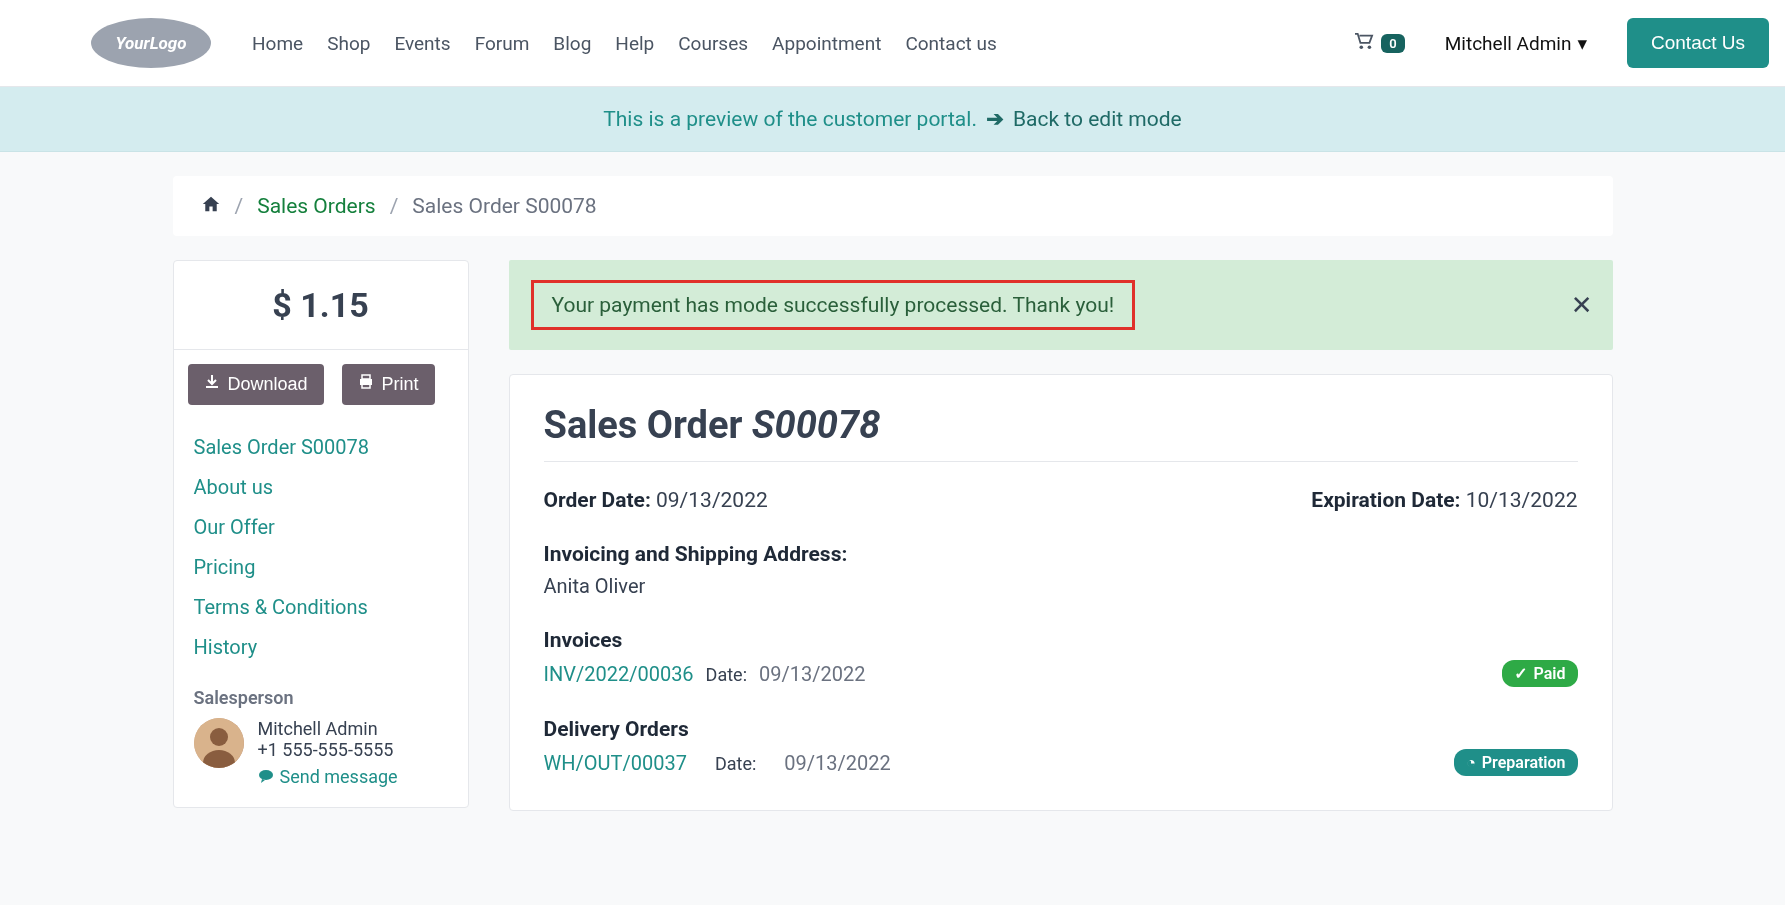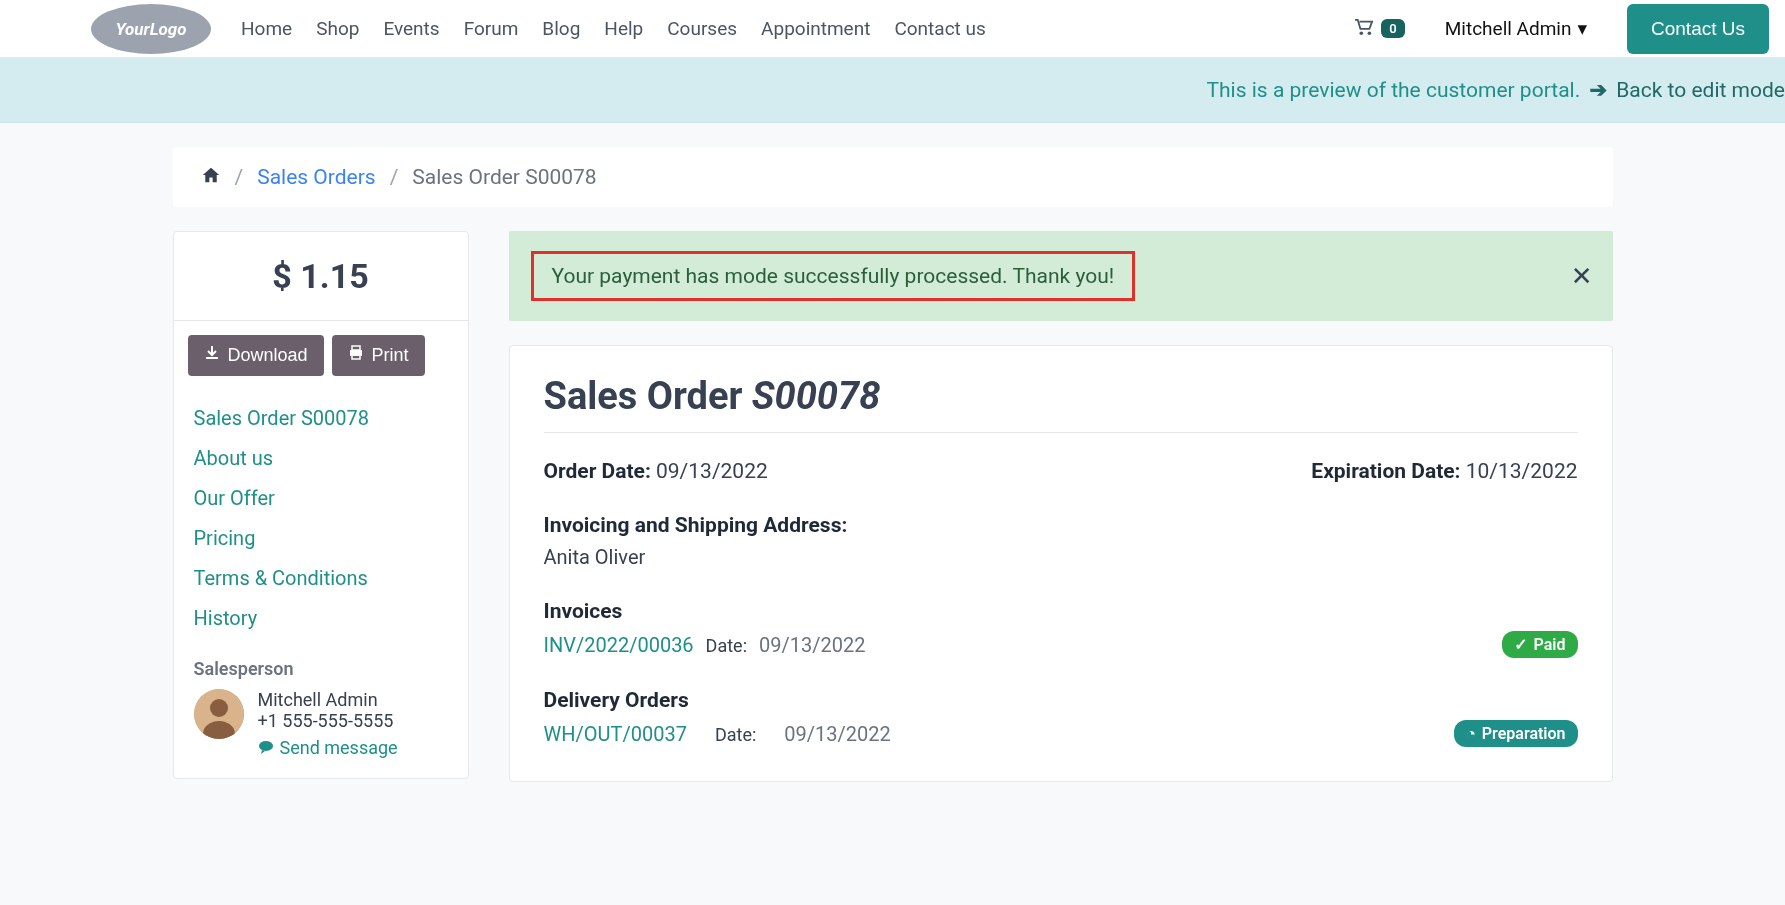--- a/index.html
+++ b/index.html
@@ -2,51 +2,51 @@
 <html><head>
 <meta charset="utf-8">
 <style>
 * { box-sizing: border-box; margin: 0; padding: 0; }
 body { font-family: -apple-system, BlinkMacSystemFont, "Segoe UI", Roboto, "Helvetica Neue", Arial, sans-serif; background: #f8f9fa; color: #374151; font-size: 16px; }
 
 
 .ribbon-corner { position: absolute; top: 0; left: 0; width: 0; height: 0; border-top: 36px solid #6f5b6f; border-right: 36px solid transparent; }
 
 
-.header { background: #fff; display: flex; align-items: center; padding: 16px 16px; height: 58px; border-bottom: 1px solid #e5e7eb; position: relative; z-index: 2; }
+.header { background: #fff; display: flex; align-items: center; padding: 16px 16px; height: 87px; border-bottom: 1px solid #e5e7eb; position: relative; z-index: 2; }
 .logo { width: 120px; height: 50px; display: flex; align-items: center; justify-content: center; margin-left: 75px; margin-right: 30px; }
 .logo-oval { width: 120px; height: 50px; background: #9ca3af; border-radius: 50%; display: flex; align-items: center; justify-content: center; color: #fff; font-weight: 600; font-size: 17px; position: relative; }
 .logo-oval .your { font-style: italic; font-weight: 700; color: #fff; }
-.nav { display: flex; gap: 24px; }
+.nav { display: flex; gap: 24px; margin-left: 11px; }
 .nav a { color: #4b5563; text-decoration: none; font-size: 19px; cursor: pointer; }
 .spacer { flex: 1; }
 .cart { display: flex; align-items: center; gap: 6px; color: #4b5563; margin-right: 40px; cursor: pointer; }
 .cart-icon { font-size: 20px; }
 .cart-badge { background: #17635f; color: #fff; border-radius: 6px; padding: 2px 8px; font-size: 13px; font-weight: 600; }
 .user-menu { color: #111; font-size: 19px; margin-right: 40px; cursor: pointer; display: flex; align-items: center; gap: 6px; }
 .contact-btn { background: #1f8f89; color: #fff; border: none; border-radius: 6px; padding: 14px 24px; font-size: 19px; cursor: pointer; }
 
 
-.preview-banner { background: #d4ecef; color: #1f8f89; padding: 20px 0; text-align: right; font-size: 21px; border-bottom: 1px solid #c9e3e6; }
+.preview-banner { background: #d4ecef; color: #1f8f89; padding: 20px 0; text-align: center; font-size: 21px; border-bottom: 1px solid #c9e3e6; }
 .preview-banner a { color: #1f6a66; text-decoration: none; cursor: pointer; }
 .preview-banner .arrow { font-weight: bold; margin: 0 4px; }
 
 
 .container { max-width: 1440px; margin: 0 auto; padding: 24px 0 40px 0; }
 .breadcrumb-bar { background: #fff; border-radius: 4px; padding: 18px 28px; font-size: 21px; display: flex; align-items: center; gap: 14px; margin-bottom: 24px; }
 .breadcrumb-bar .home-ic { color: #374151; }
 .breadcrumb-bar .sep { color: #9ca3af; }
-.breadcrumb-bar a { color: #3b82f6; text-decoration: none; }
+.breadcrumb-bar a { color: #15803d; text-decoration: none; }
 .breadcrumb-bar .current { color: #6b7280; }
 
 .columns { display: flex; gap: 40px; align-items: flex-start; }
 .sidebar { width: 296px; background: #fff; border: 1px solid #e5e7eb; border-radius: 4px; }
 .price-box { padding: 24px 0; text-align: center; border-bottom: 1px solid #e5e7eb; }
 .price-box .amount { font-size: 34px; font-weight: 700; color: #374151; }
-.action-row { display: flex; gap: 8px; padding: 14px; }
+.action-row { display: flex; gap: 18px; padding: 14px; }
 .action-btn { background: #6b5f6b; color: #fff; border: none; border-radius: 4px; padding: 10px 16px; font-size: 18px; cursor: pointer; display: flex; align-items: center; gap: 8px; }
 .side-links { padding: 8px 20px 20px 20px; }
 .side-links a { display: block; color: #1f8f89; text-decoration: none; font-size: 20px; padding: 8px 0; }
 .sales-section { padding: 0 20px 20px 20px; }
 .sales-section .label { color: #6b7280; font-weight: 600; font-size: 18px; margin-bottom: 10px; }
 .sales-person { display: flex; gap: 14px; align-items: flex-start; }
 .avatar { width: 50px; height: 50px; border-radius: 50%; background: linear-gradient(135deg,#d9b38c 0%, #b5866a 100%); flex-shrink: 0; display:flex; align-items:center; justify-content:center; color:#5a3a28; font-weight:700; overflow:hidden; }
 .sales-person .info { font-size: 18px; color: #374151; }
 .send-msg { color: #1f8f89; font-size: 18px; display: flex; align-items: center; gap: 6px; cursor: pointer; margin-top:6px; }
 

